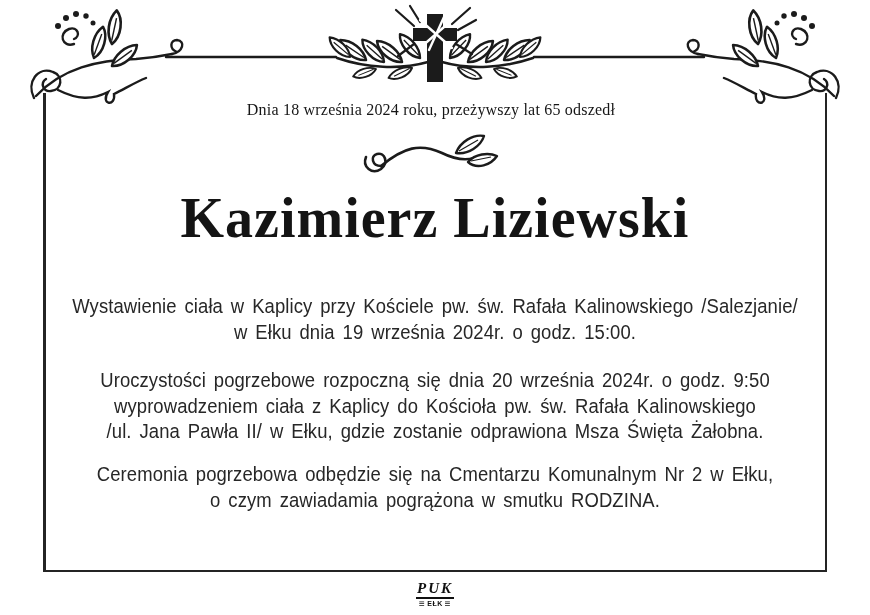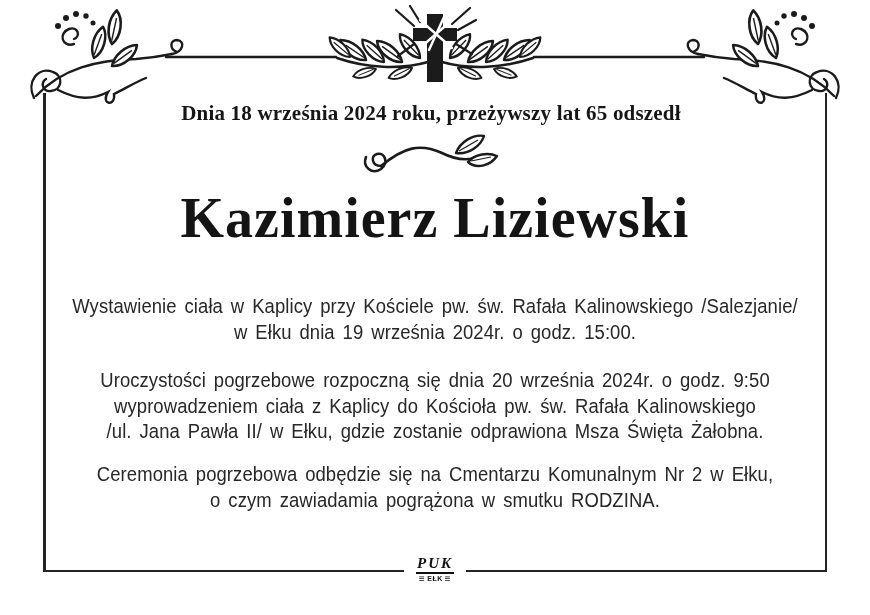--- a/index.html
+++ b/index.html
@@ -7,38 +7,38 @@
     position:relative;width:870px;height:615px;background:#ffffff;
     overflow:hidden;font-family:"Liberation Serif",serif;color:#1b1b1b;
   }
   .top-ornament{position:absolute;left:0;top:0;}
   .frame-line{position:absolute;background:#242424;}
   .frame-left{left:43px;top:93px;width:2.5px;height:478px;}
   .frame-right{left:824.5px;top:93px;width:2.5px;height:478px;}
   .frame-bottom{left:43px;top:569.5px;width:784px;height:2.5px;}
   .intro{
     position:absolute;top:101px;left:0;right:8px;text-align:center;
-    font-weight:700;font-size:21px;letter-spacing:0.2px;color:#161616;
+    font-weight:400;font-size:16px;letter-spacing:0.2px;color:#161616;
   }
   .divider{position:absolute;top:131px;left:50%;transform:translateX(-50%);}
   .deceased-name{
     position:absolute;top:186px;left:0;right:0;margin:0;text-align:center;
     font-weight:700;font-size:56px;letter-spacing:1px;color:#141414;
   }
   .body-text{
     position:absolute;left:0;right:0;margin:0;text-align:center;
     font-family:"Liberation Sans",sans-serif;font-size:20.5px;line-height:25.5px;
     color:#272727;transform:scaleX(0.9);word-spacing:3px;letter-spacing:0.1px;
   }
   .body-text span{display:block;}
   .p1{top:293px;}
   .p2{top:367px;}
   .p3{top:461px;}
   .logo{
-    position:absolute;top:555px;left:50%;transform:translateX(-50%);
+    position:absolute;top:580px;left:50%;transform:translateX(-50%);
     background:#ffffff;padding:0 12px;text-align:center;line-height:1;
   }
   .logo-puk{
     display:inline-block;font-family:"Liberation Serif",serif;font-weight:700;
     font-style:italic;font-size:15px;letter-spacing:2px;color:#101010;
     border-bottom:2px solid #101010;padding:0 1px 1px 1px;
   }
   .logo-sub{
     display:flex;align-items:center;justify-content:center;gap:2px;margin-top:1px;
     font-family:"Liberation Sans",sans-serif;font-weight:700;font-size:7px;

